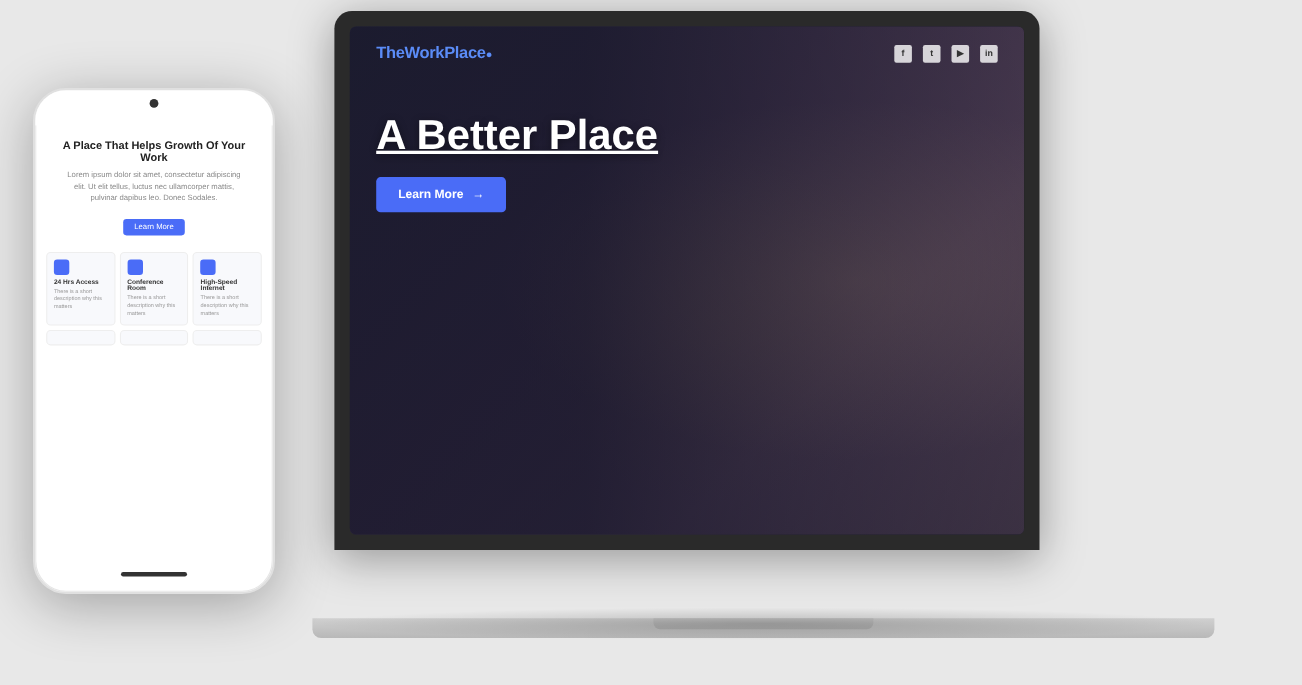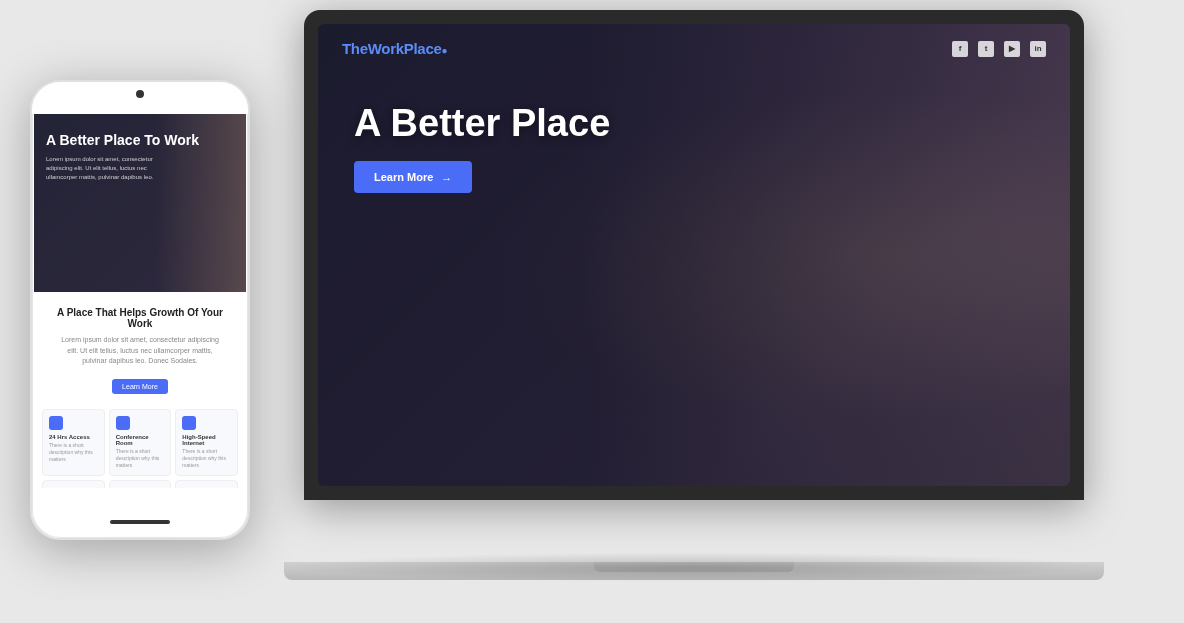--- a/index.html
+++ b/index.html
@@ -30,21 +30,21 @@
       right: 60px;
       top: 10px;
       width: 820px;
       height: 590px;
     }
 
     .laptop-body {
       position: absolute;
       top: 0;
       left: 0;
-      width: 780px;
+      width: 641px;
       height: 490px;
       background: #2a2a2a;
       border-radius: 16px 16px 0 0;
       padding: 14px;
       box-shadow: 0 8px 40px rgba(0,0,0,0.35);
     }
 
     .laptop-screen {
       width: 100%;
       height: 100%;
@@ -120,22 +120,23 @@
       align-items: center;
       justify-content: center;
       font-size: 8px;
       color: #333;
       font-weight: bold;
     }
 
     .website-hero {
       position: relative;
       z-index: 10;
-      padding: 30px 36px 0;
-      color: white;
+      padding: 30px 24px 0;
+      color: white;
+      text-decoration: underline;
     }
 
     .hero-title {
       font-size: 38px;
       font-weight: 800;
       line-height: 1.1;
       color: white;
       margin-bottom: 16px;
       text-shadow: 0 2px 8px rgba(0,0,0,0.4);
     }
@@ -408,30 +409,20 @@
 
   <div class="phone">
     <div class="phone-body">
 
       <div class="phone-notch-area">
         <div class="phone-camera"></div>
       </div>
 
       <div class="phone-screen">
 
-        <div class="phone-hero">
-          <div class="phone-hero-overlay"></div>
-          <div class="phone-hero-img"></div>
-          <div class="phone-hero-content">
-            <div class="phone-hero-title">A Better Place To Work</div>
-            <div style="font-size:6px;color:rgba(255,255,255,0.75);line-height:1.5;margin-top:6px;">
-              Lorem ipsum dolor sit amet, consectetur<br>adipiscing elit. Ut elit tellus, luctus nec<br>ullamcorper mattis, pulvinar dapibus leo.
-            </div>
-          </div>
-        </div>
 
         <div class="phone-section2">
           <div class="phone-section2-title">A Place That Helps Growth Of Your Work</div>
           <div class="phone-section2-text">
             Lorem ipsum dolor sit amet, consectetur adipiscing<br>elit. Ut elit tellus, luctus nec ullamcorper mattis,<br>pulvinar dapibus leo. Donec Sodales.
           </div>
           <div class="phone-btn-small">Learn More</div>
         </div>
 
         <div class="phone-grid">

